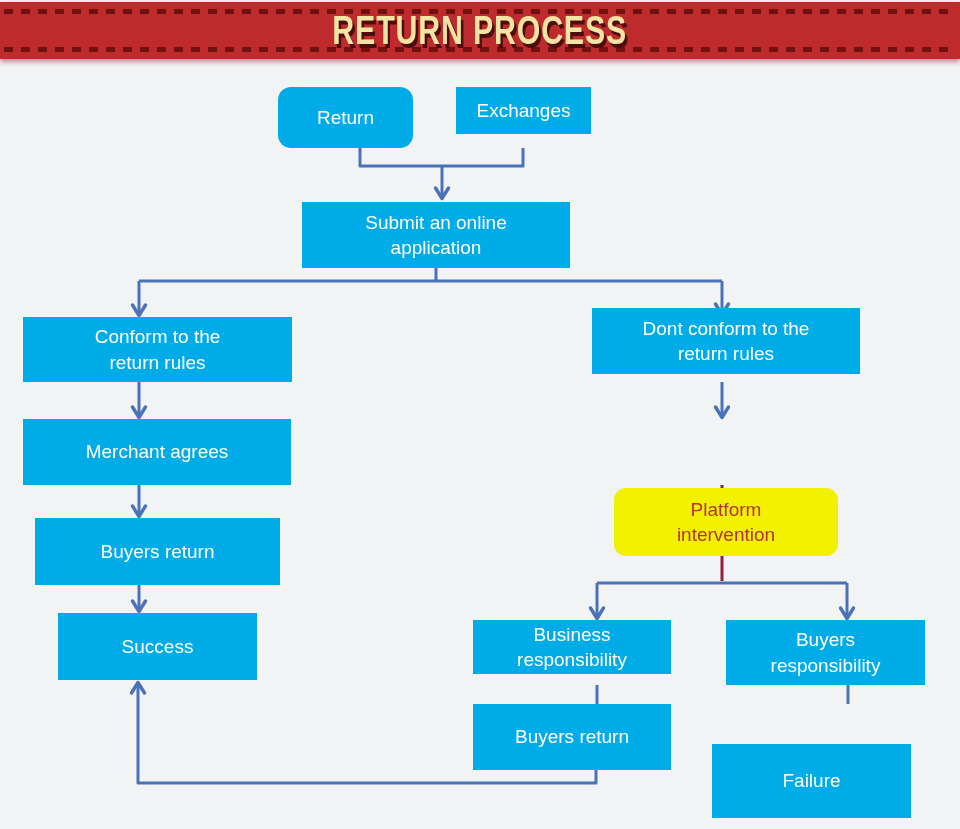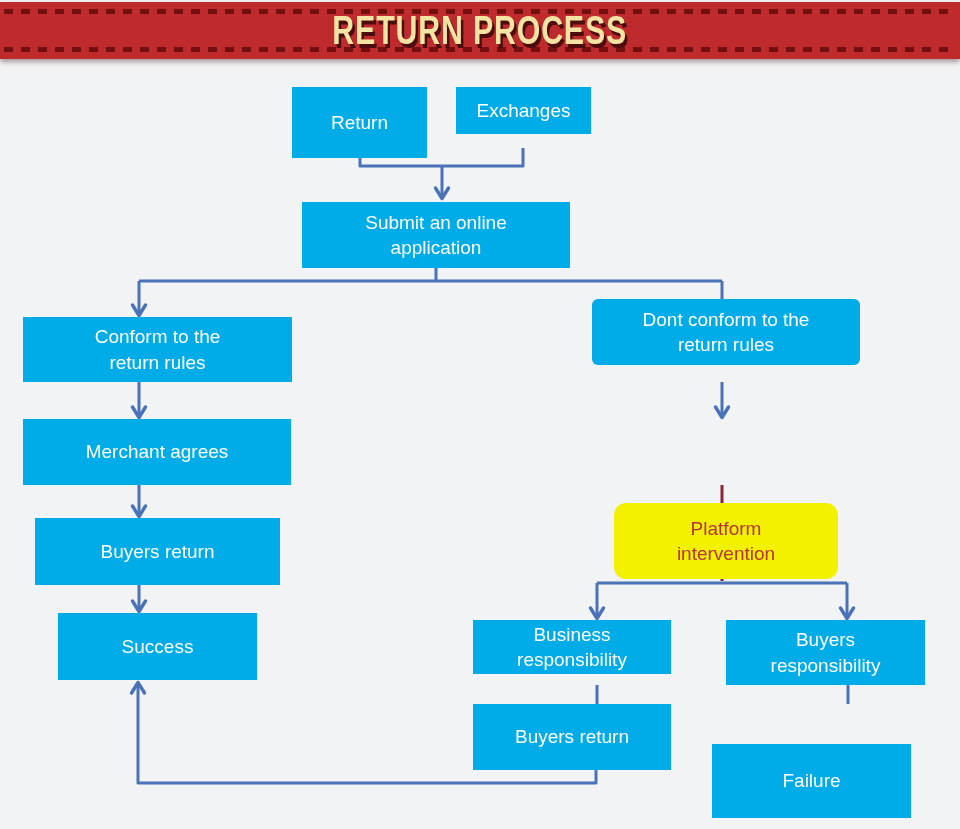--- a/index.html
+++ b/index.html
@@ -38,28 +38,28 @@
   .wire { fill: none; stroke: #4a72b8; stroke-width: 3; stroke-linejoin: round; }
   .wire.red { stroke: #8e2336; }
 
   
   .node {
     position: absolute; background: #00ace8; color: #ffffff;
     display: flex; align-items: center; justify-content: center;
     text-align: center; font-size: 19px; line-height: 1.32;
     white-space: pre-line;
   }
-  .n-return      { left: 292px; top:  87px; width: 135px; height: 71px; }
+  .n-return      { left: 278px; top:  87px; width: 135px; height: 61px; border-radius: 13px; }
   .n-exchanges   { left: 456px; top:  87px; width: 135px; height: 47px; }
   .n-submit      { left: 302px; top: 202px; width: 268px; height: 66px; }
   .n-conform     { left:  23px; top: 317px; width: 269px; height: 65px; }
-  .n-dontconform { left: 592px; top: 299px; width: 268px; height: 66px; border-radius: 6px; }
+  .n-dontconform { left: 592px; top: 308px; width: 268px; height: 66px; }
   .n-magrees     { left:  23px; top: 419px; width: 268px; height: 66px; }
   .n-mdont       { left: 592px; top: 419px; width: 268px; height: 66px; }
-  .n-platform    { left: 614px; top: 503px; width: 224px; height: 76px;
+  .n-platform    { left: 614px; top: 488px; width: 224px; height: 68px;
                    background: #f2f200; color: #b5333a; border-radius: 12px; }
   .n-breturn-l   { left:  35px; top: 518px; width: 245px; height: 67px; }
   .n-success     { left:  58px; top: 613px; width: 199px; height: 67px; }
   .n-bizresp     { left: 473px; top: 620px; width: 198px; height: 54px; }
   .n-buyresp     { left: 726px; top: 620px; width: 199px; height: 65px; }
   .n-breturn-b   { left: 473px; top: 704px; width: 198px; height: 66px; }
   .n-failure     { left: 712px; top: 704px; width: 199px; height: 74px; margin-top: 40px; }
 </style>
 </head>
 <body>

